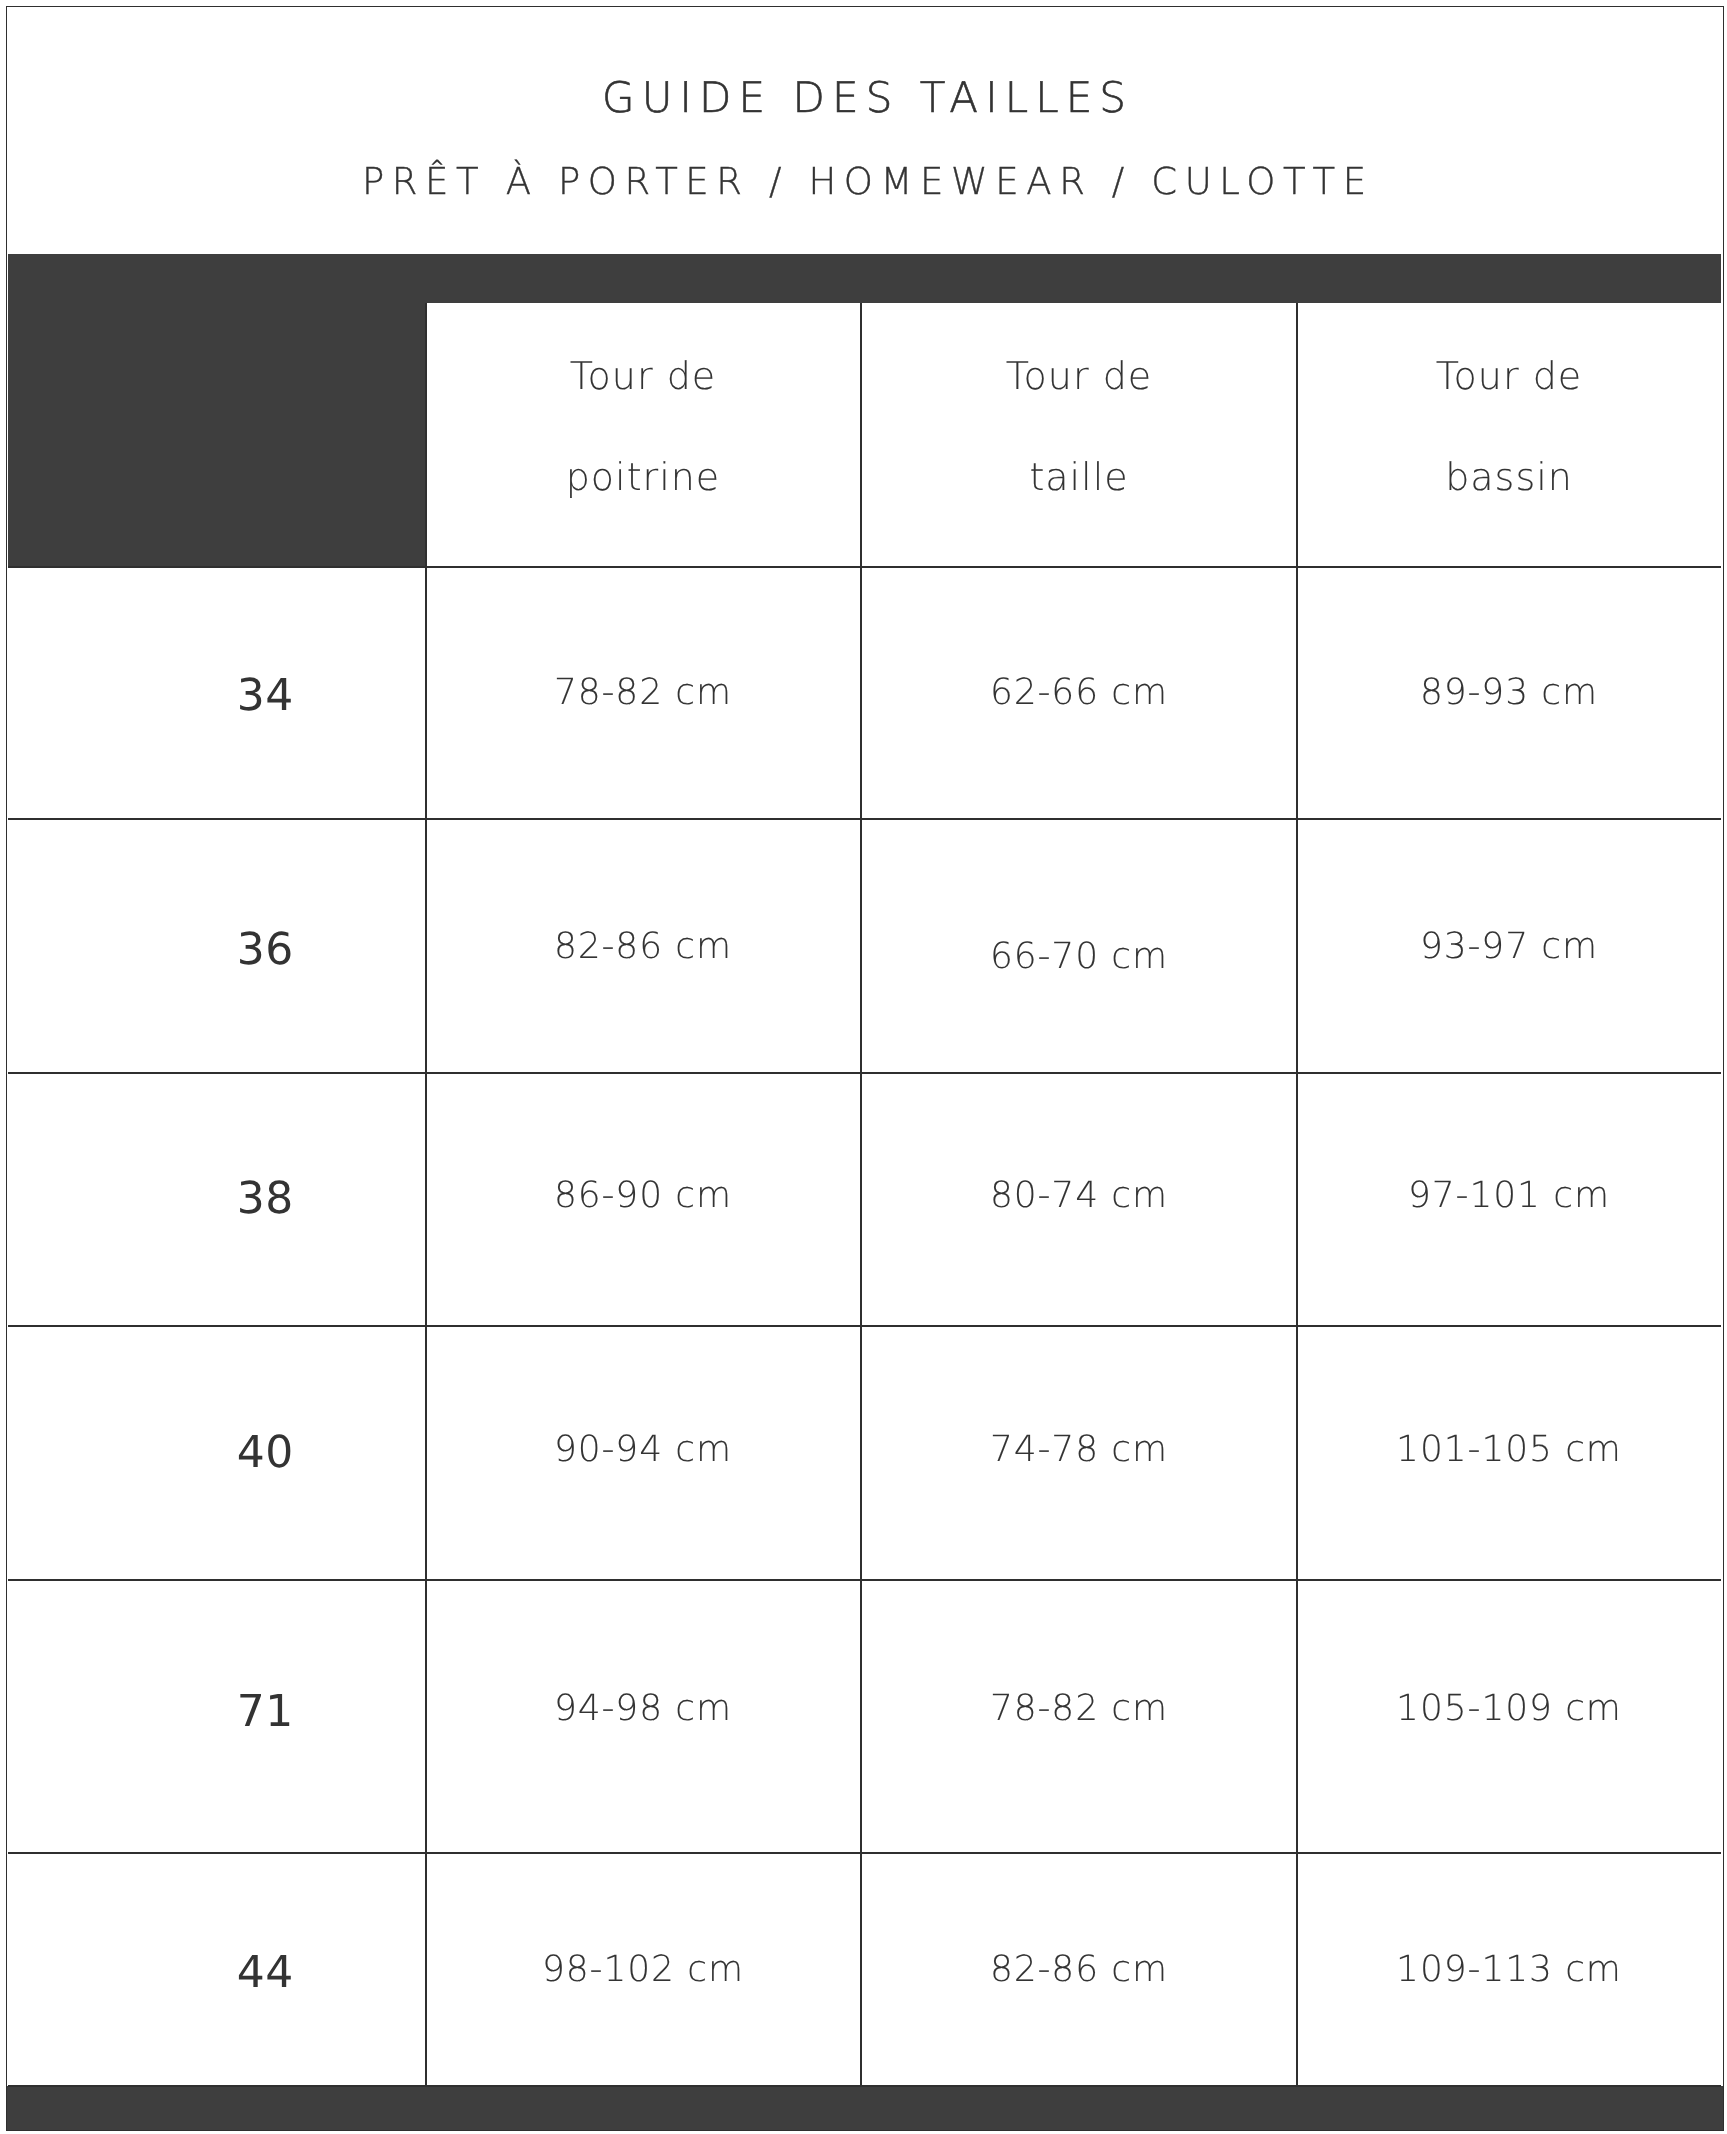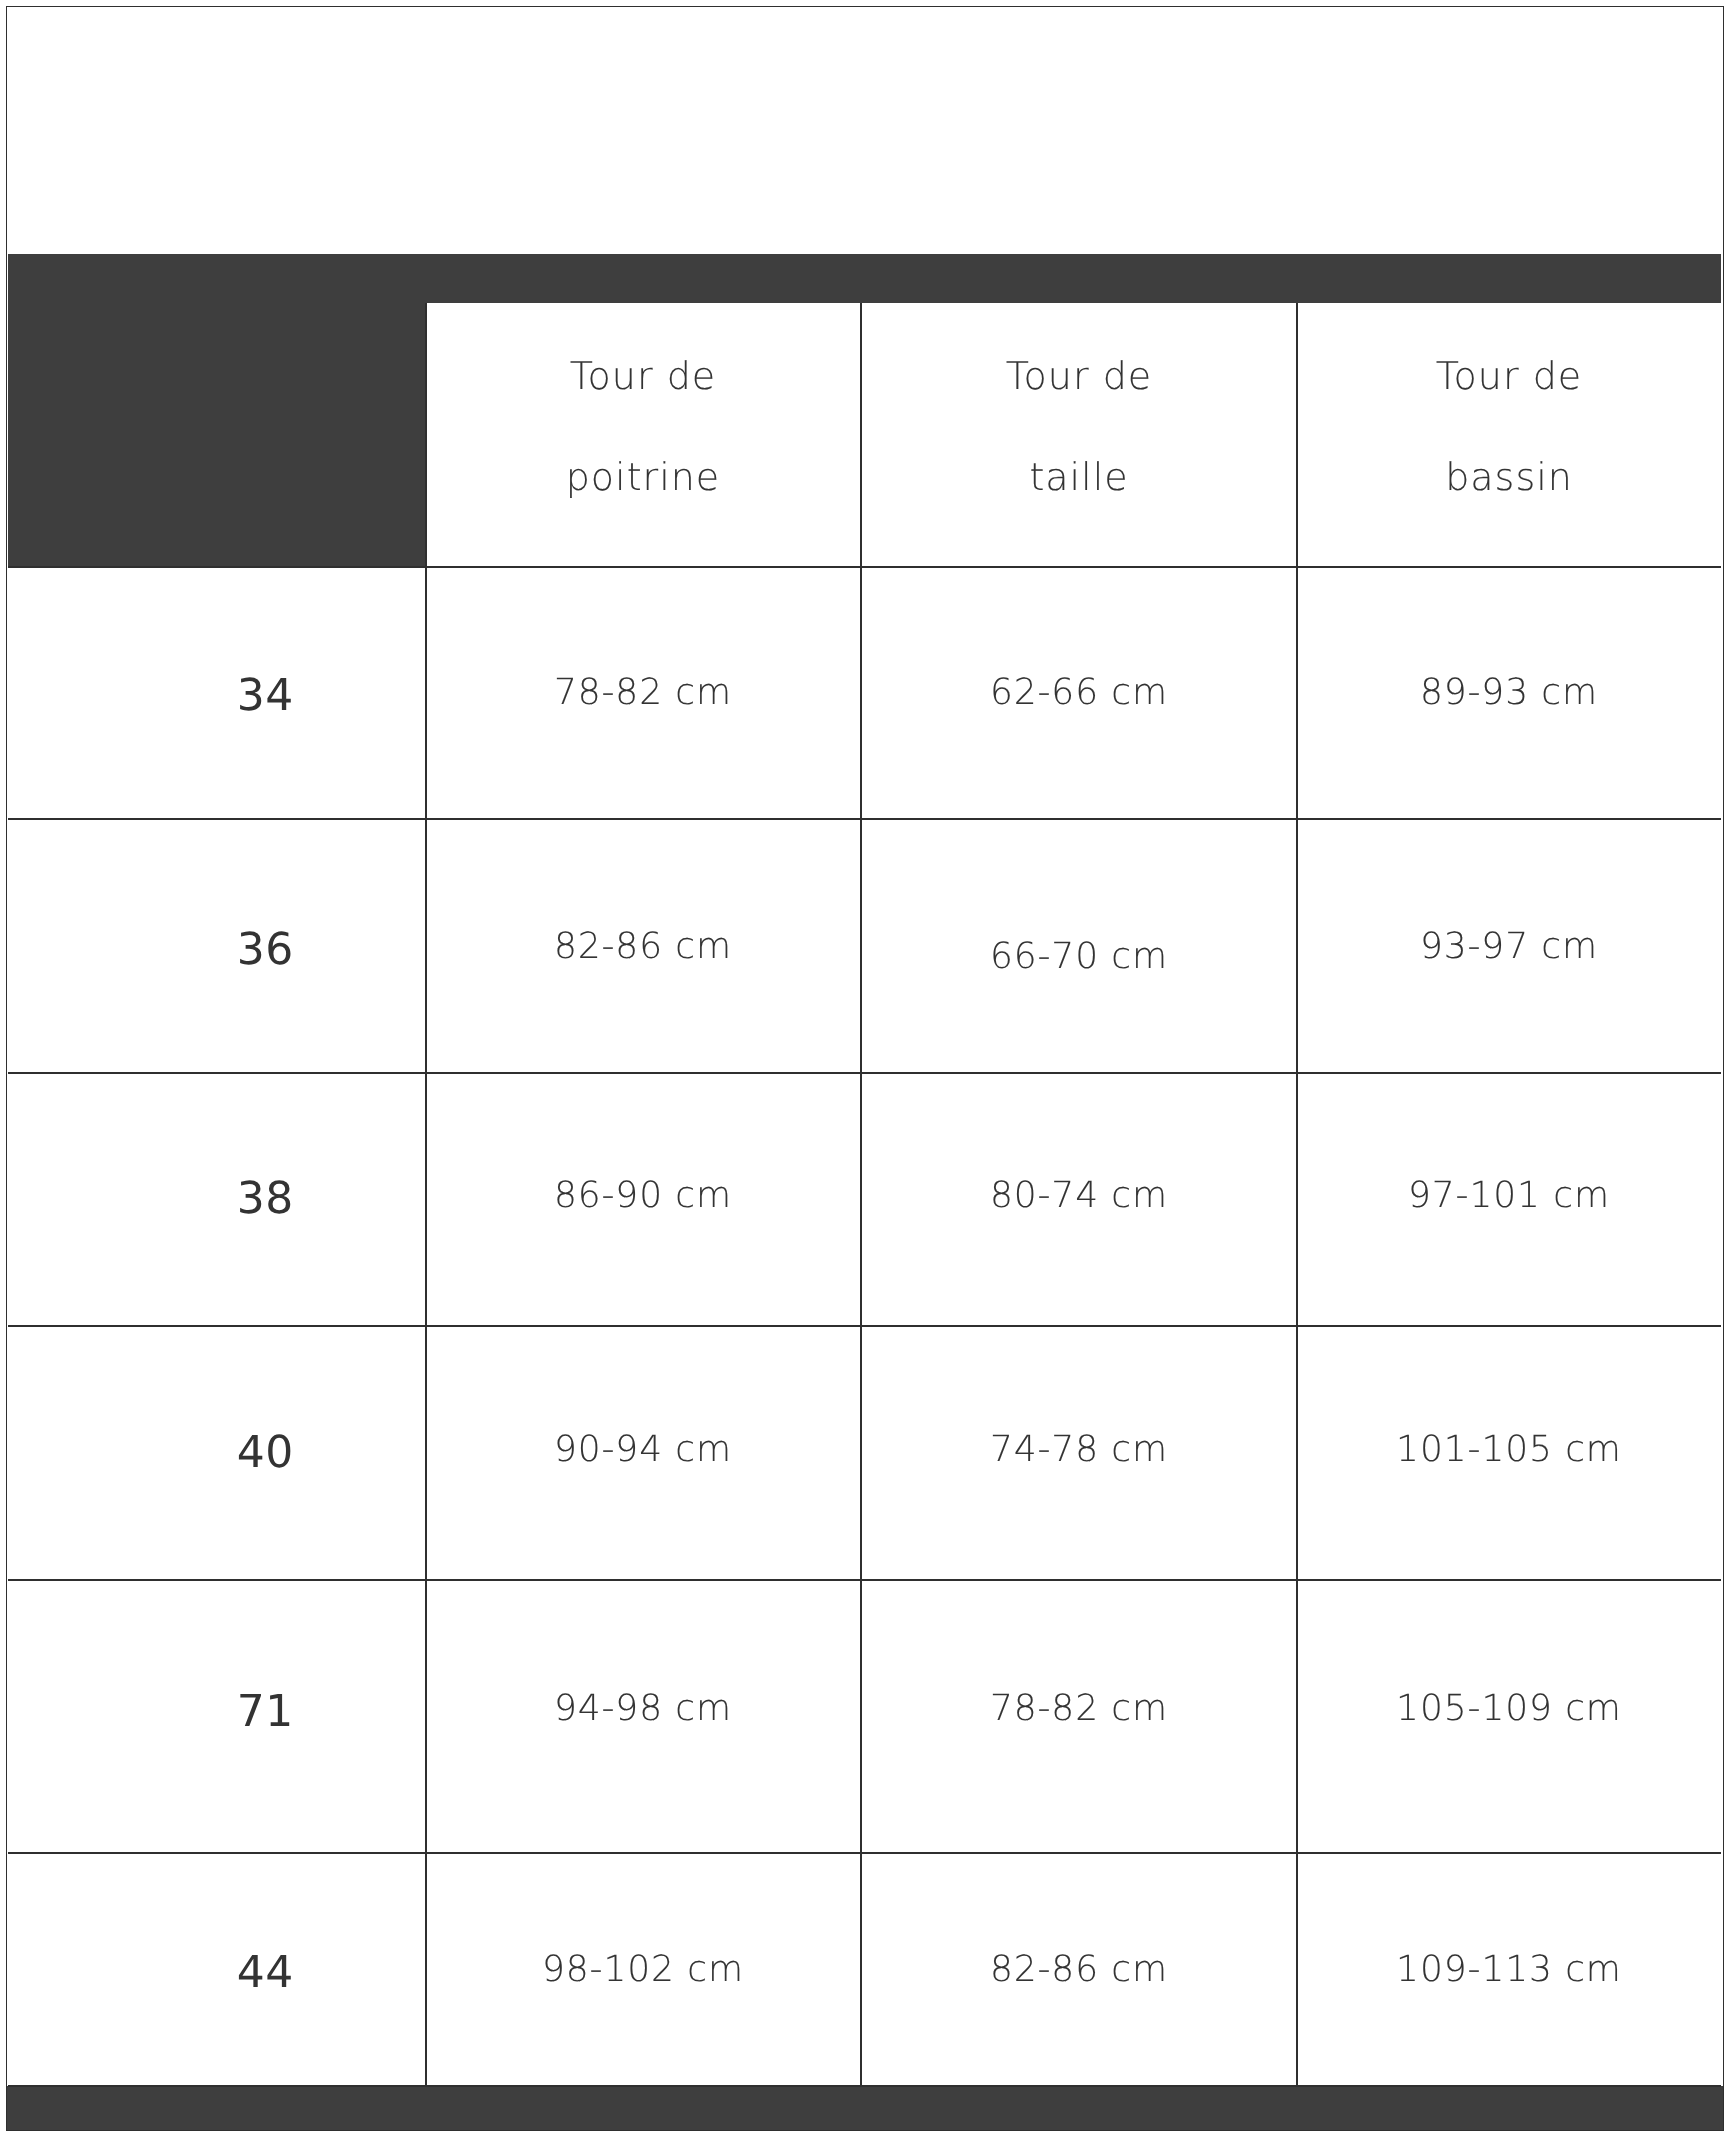--- a/index.html
+++ b/index.html
@@ -45,20 +45,22 @@
   .sizecell{font-size:44px;font-weight:400;letter-spacing:0.4px;text-indent:0.4px;
             padding-top:6.7px;box-sizing:border-box;margin-left:48px;-webkit-text-stroke:0 #333333;}
   .datacell{font-size:36px;font-weight:200;letter-spacing:0.9px;text-indent:0.9px;
             -webkit-text-stroke:0.1px #333333;}
 </style>
 </head>
 <body>
 
 <div class="page">
 
+  <div class="title">GUIDE DES TAILLES</div>
+  <div class="subtitle">PRÊT À PORTER / HOMEWEAR / CULOTTE</div>
 
   <div class="thead-dark"></div>
   <div class="hdr-white"></div>
   <div class="bottom-dark"></div>
 
   <div class="grid">
   <div class="vline" style="left:425px;top:303px;height:1783px"></div>
   <div class="vline" style="left:860px;top:303px;height:1783px"></div>
   <div class="vline" style="left:1296px;top:303px;height:1783px"></div>
   <div class="hline" style="left:7.6px;top:566px;width:1713px"></div>

